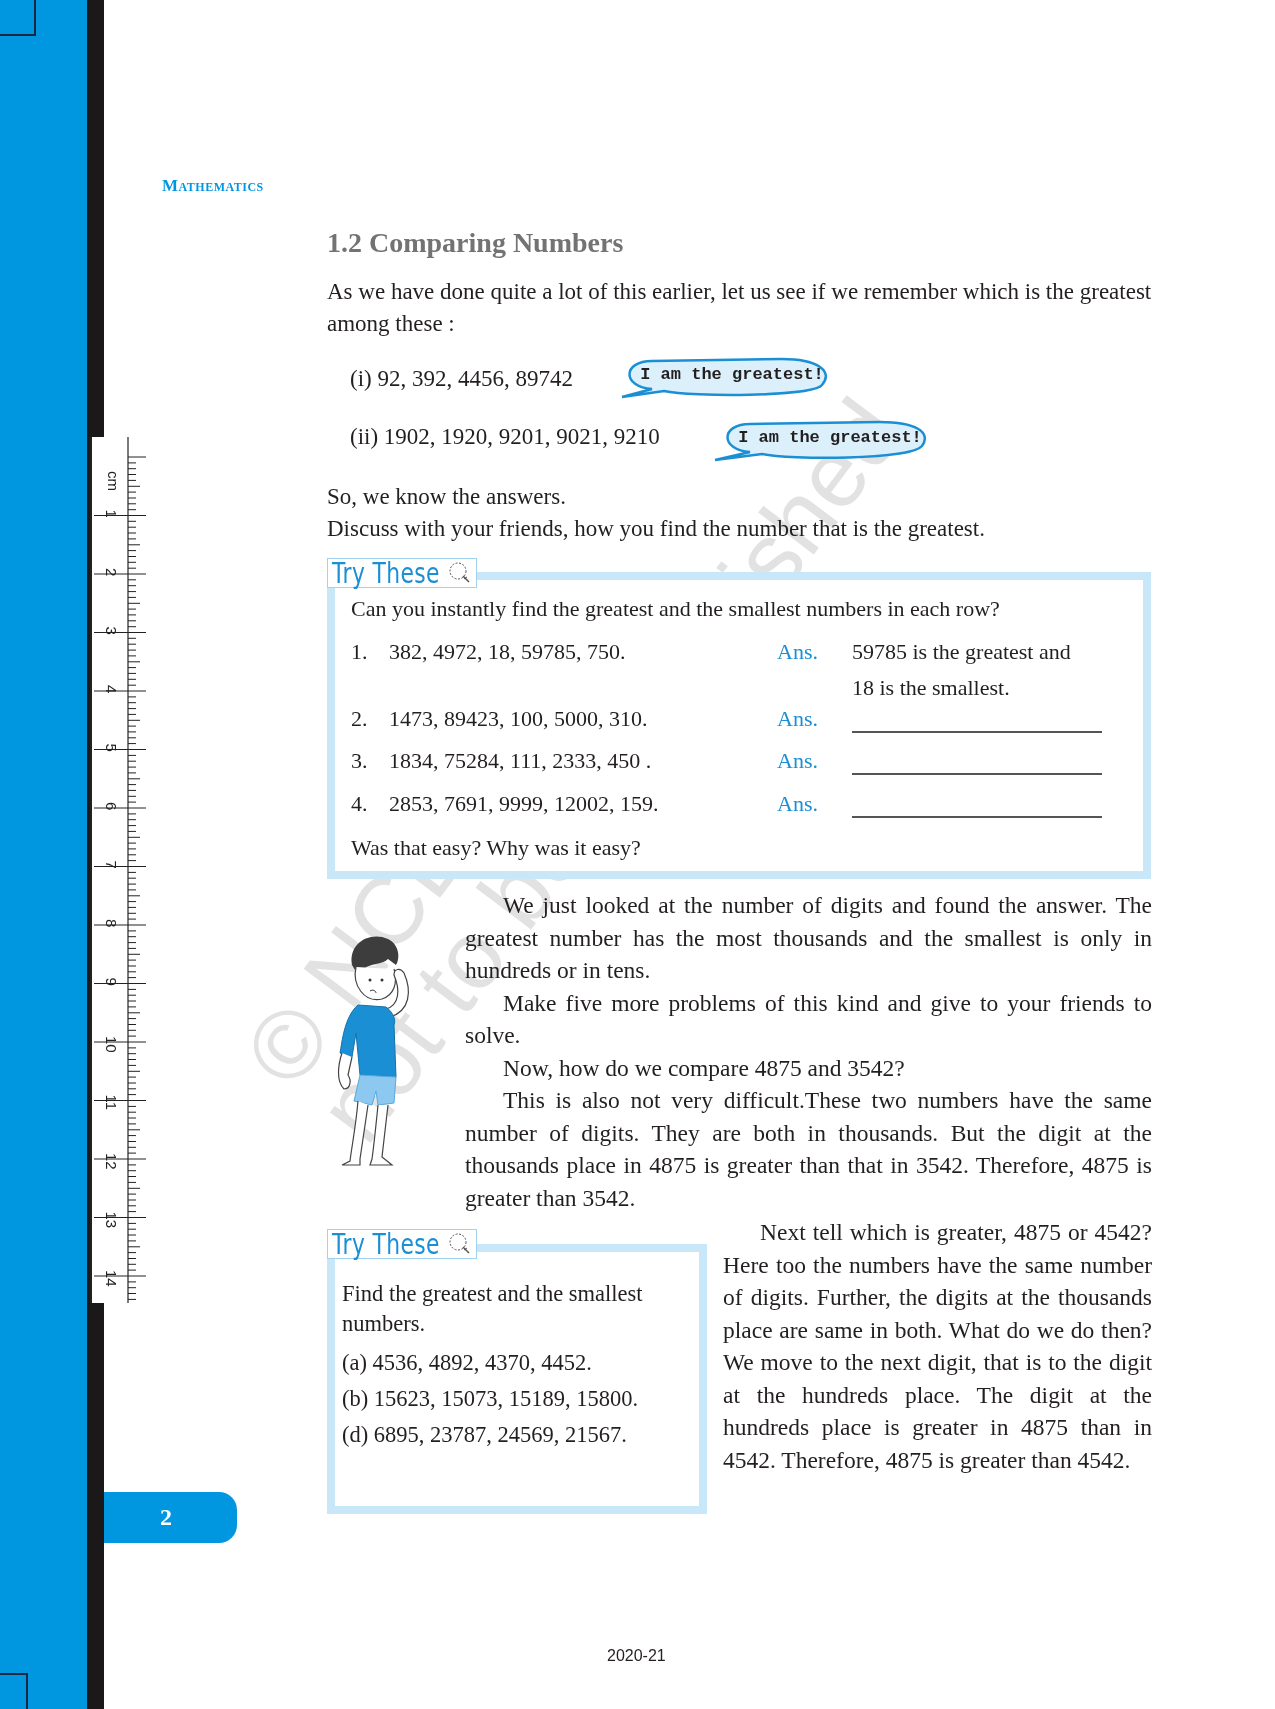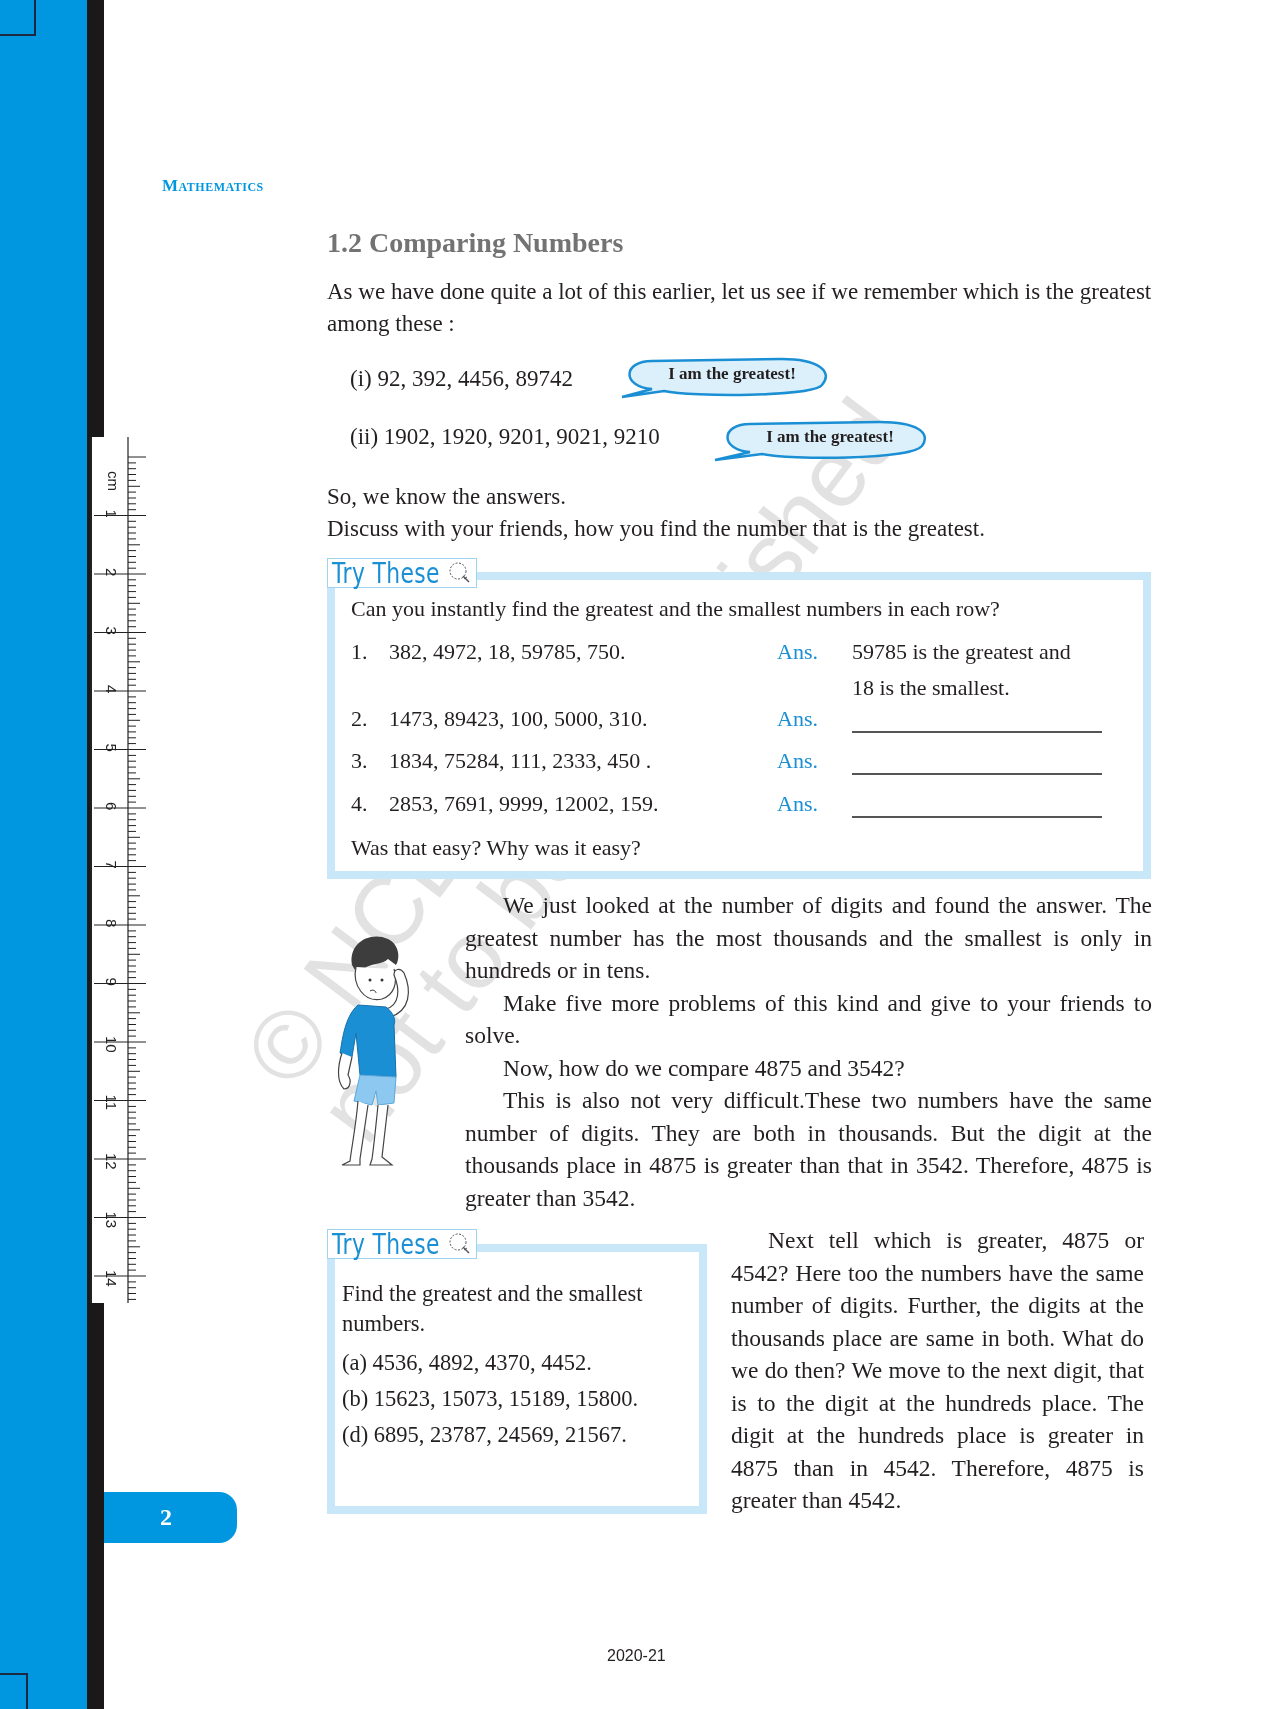--- a/index.html
+++ b/index.html
@@ -27,21 +27,21 @@
   .section-title { position: absolute; left: 327px; top: 227px; font-family: "Liberation Serif", serif;
     font-weight: bold; font-size: 28px; color: #737373; }
 
   .para { position: absolute; font-size: 23px; line-height: 32px; }
   .intro { left: 327px; top: 276px; width: 830px; }
 
   .list-line { position: absolute; font-size: 23px; }
   .li-1 { left: 350px; top: 366px; }
   .li-2 { left: 350px; top: 424px; }
 
-  .bubble { position: absolute; }
+  .bubble { position: absolute; font-family: Liberation Mono, monospace; }
   .bubble .bubble-text { position: absolute; left: 0; right: 0; top: 0; bottom: 0; display: flex;
     align-items: center; justify-content: center; font-weight: bold; font-size: 17px; color: #231f20; }
 
   .line1 { left: 327px; top: 481px; }
   .line2 { left: 327px; top: 513px; }
 
   
   .try-box { position: absolute; border: 8px solid #c8e7f8; box-sizing: border-box; background: #ffffff; }
   .try-header { position: absolute; display: flex; align-items: center; background: #ffffff;
     border: 1px solid #9fd3f0; padding: 0 4px; height: 30px; box-sizing: border-box; }
@@ -64,21 +64,21 @@
   .main-text p { margin: 0; }
   .main-text .indent { text-indent: 38px; }
 
   .tb2 { left: 327px; top: 1244px; width: 380px; height: 270px; }
   .th2 { left: 327px; top: 1229px; }
   .tb2-content { position: absolute; left: 342px; top: 1279px; width: 350px; font-size: 22.5px; line-height: 30px; }
   .tb2-content .q { margin: 0 0 6px 0; line-height: 30px; }
   .tb2-content .item { margin: 0; line-height: 36px; white-space: nowrap; }
 
   .right-text { position: absolute; left: 723px; top: 1216px; width: 429px; font-size: 23.5px; line-height: 32.5px; text-align: justify; }
-  .right-text p { margin: 8px; text-indent: 37px; }
+  .right-text p { margin: 0; text-indent: 37px; }
 
   .page-num { position: absolute; left: 104px; top: 1492px; width: 133px; height: 51px; background: #0096e0;
     border-radius: 0 18px 18px 0; color: #ffffff; font-family: "Liberation Serif", serif; font-weight: bold;
     font-size: 24px; display: flex; align-items: center; padding-left: 56px; box-sizing: border-box; }
 
   .footer-year { position: absolute; left: 607px; top: 1647px; font-family: "Liberation Sans", sans-serif; font-size: 16px; color: #231f20; }
 
   .watermark { position: absolute; left: 230px; top: 1045px; transform: rotate(-53deg); transform-origin: left top;
     font-family: "Liberation Sans", sans-serif; color: rgba(150,150,150,0.28); font-size: 96px; white-space: nowrap; pointer-events: none; line-height: 92px; }
   .watermark div { }

